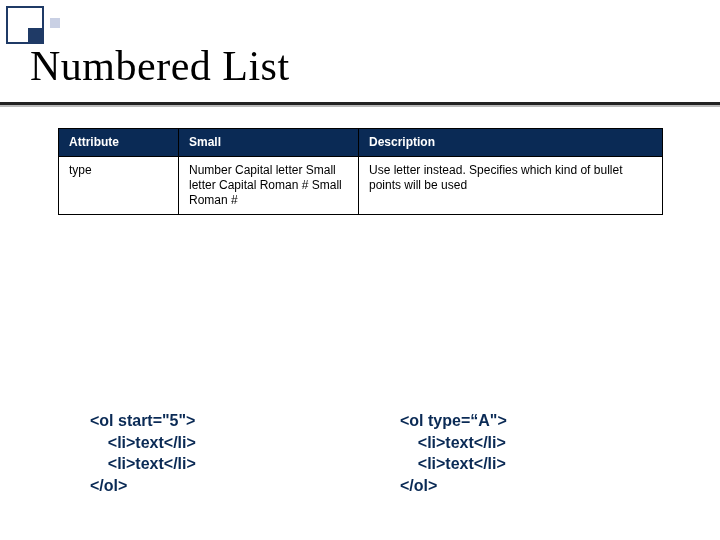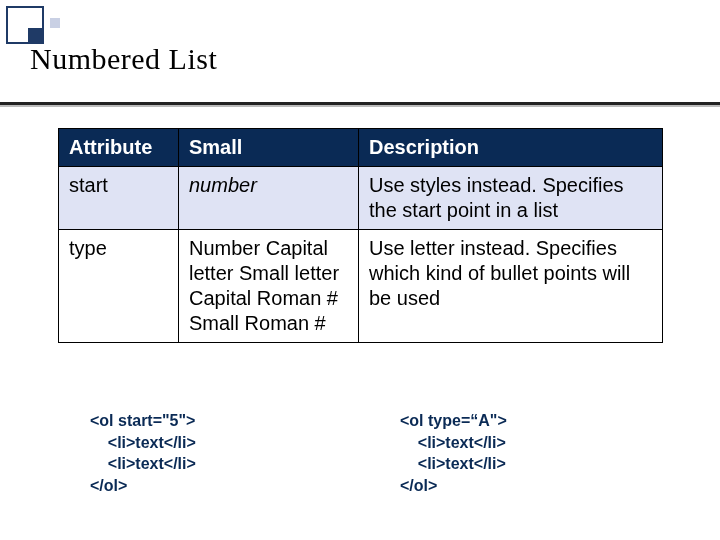--- a/index.html
+++ b/index.html
@@ -44,21 +44,21 @@
     left: 44px;
     width: 10px;
     height: 10px;
     background: #c9d0e4;
   }
   .title {
     position: absolute;
     top: 42px;
     left: 30px;
     font-family: "Times New Roman", Times, serif;
-    font-size: 30px;
+    font-size: 42px;
     font-weight: normal;
     letter-spacing: 0.5px;
   }
   .hr {
     position: absolute;
     top: 102px;
     left: 0;
     width: 720px;
     height: 3px;
     background: #222;
@@ -78,21 +78,21 @@
     border-collapse: collapse;
     width: 604px;
     table-layout: fixed;
   }
   table.attr col.c1 { width: 120px; }
   table.attr col.c2 { width: 180px; }
   table.attr col.c3 { width: 304px; }
   table.attr th, table.attr td {
     border: 1px solid #000;
     padding: 6px 10px;
-    font-size: 20px;
+    font-size: 12px;
     vertical-align: top;
     text-align: left;
     line-height: 1.25;
   }
   table.attr th {
     background: #0a2a55;
     color: #fff;
     font-weight: bold;
   }
   tr.row1 td { background: #dfe3f4; }
@@ -132,26 +132,20 @@
         <col class="c3">
       </colgroup>
     <thead>
       <tr>
         <th>Attribute</th>
         <th>Small</th>
         <th>Description</th>
       </tr>
     </thead>
     <tbody>
-      <tr class="row1">
-        <td>start</td>
-        <td class="italic">number</td>
-        <td>Use styles instead.
-Specifies the start point in a list</td>
-      </tr>
       <tr class="row2">
         <td>type</td>
         <td>Number
 Capital letter
 Small letter
 Capital Roman #
 Small Roman #</td>
         <td>Use letter instead.
 Specifies which kind of bullet points will be used</td>
       </tr>

